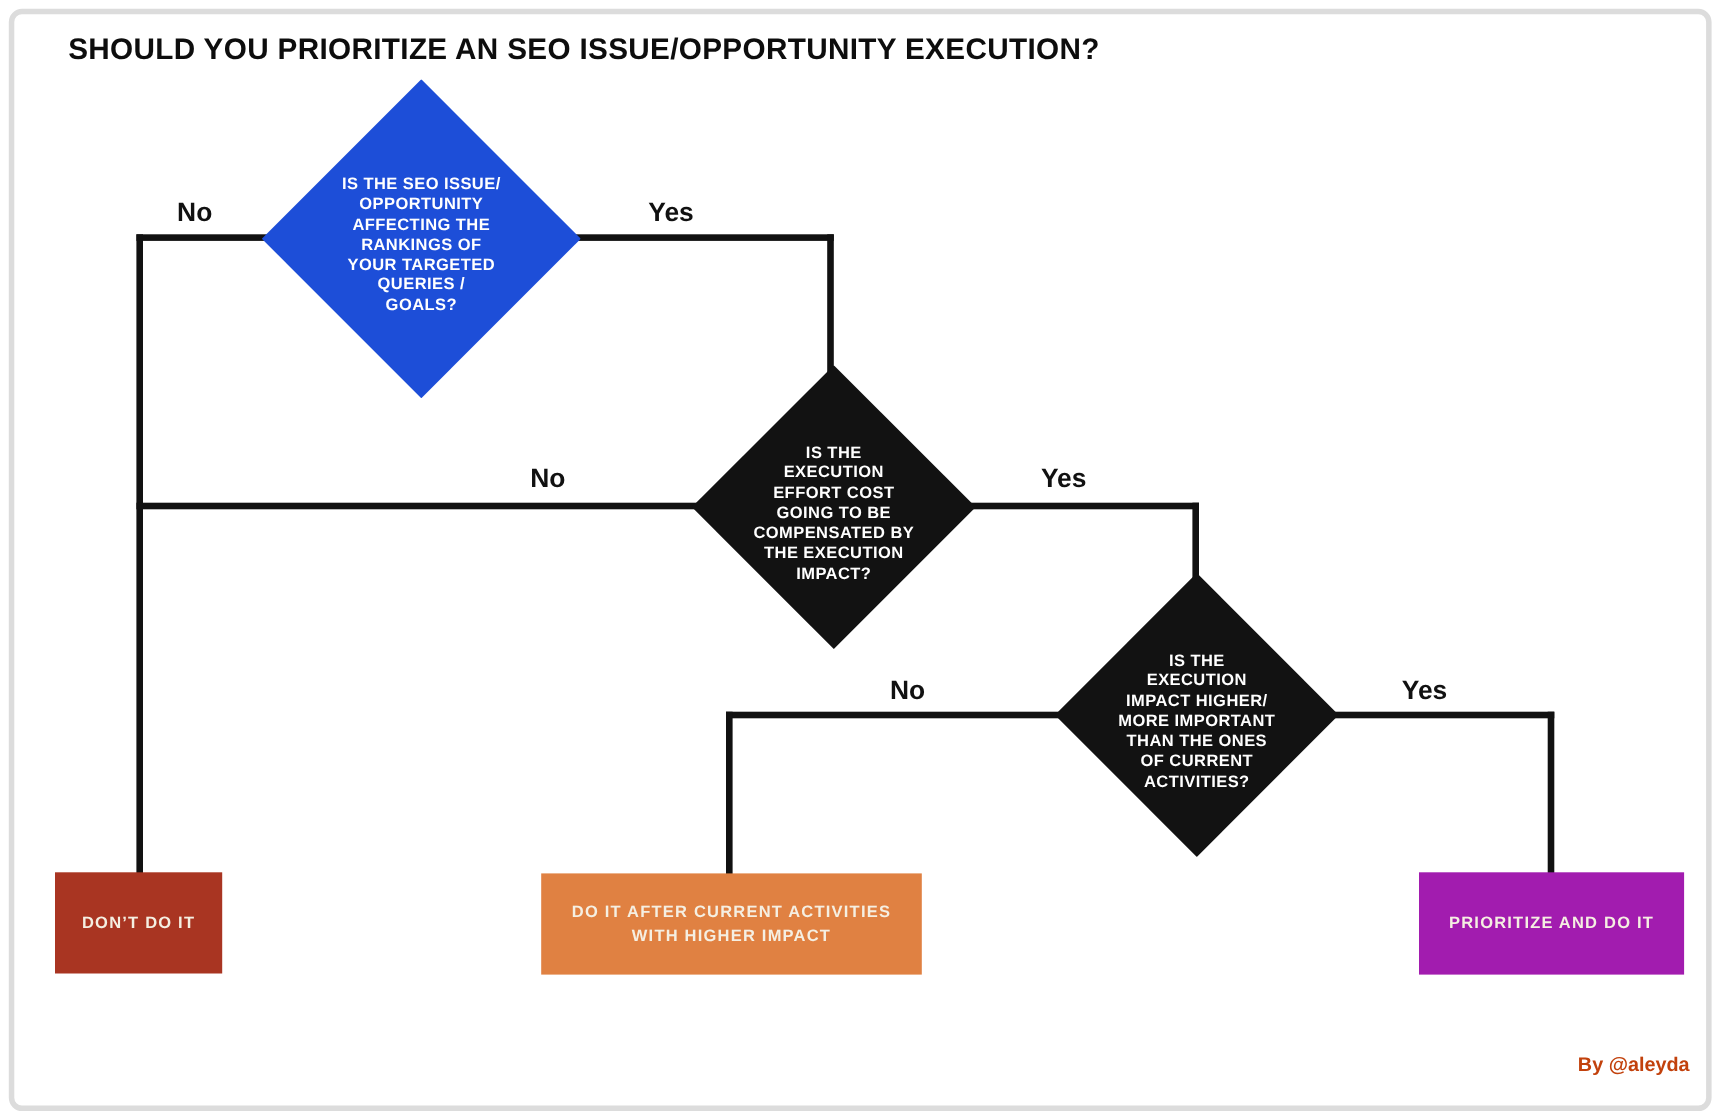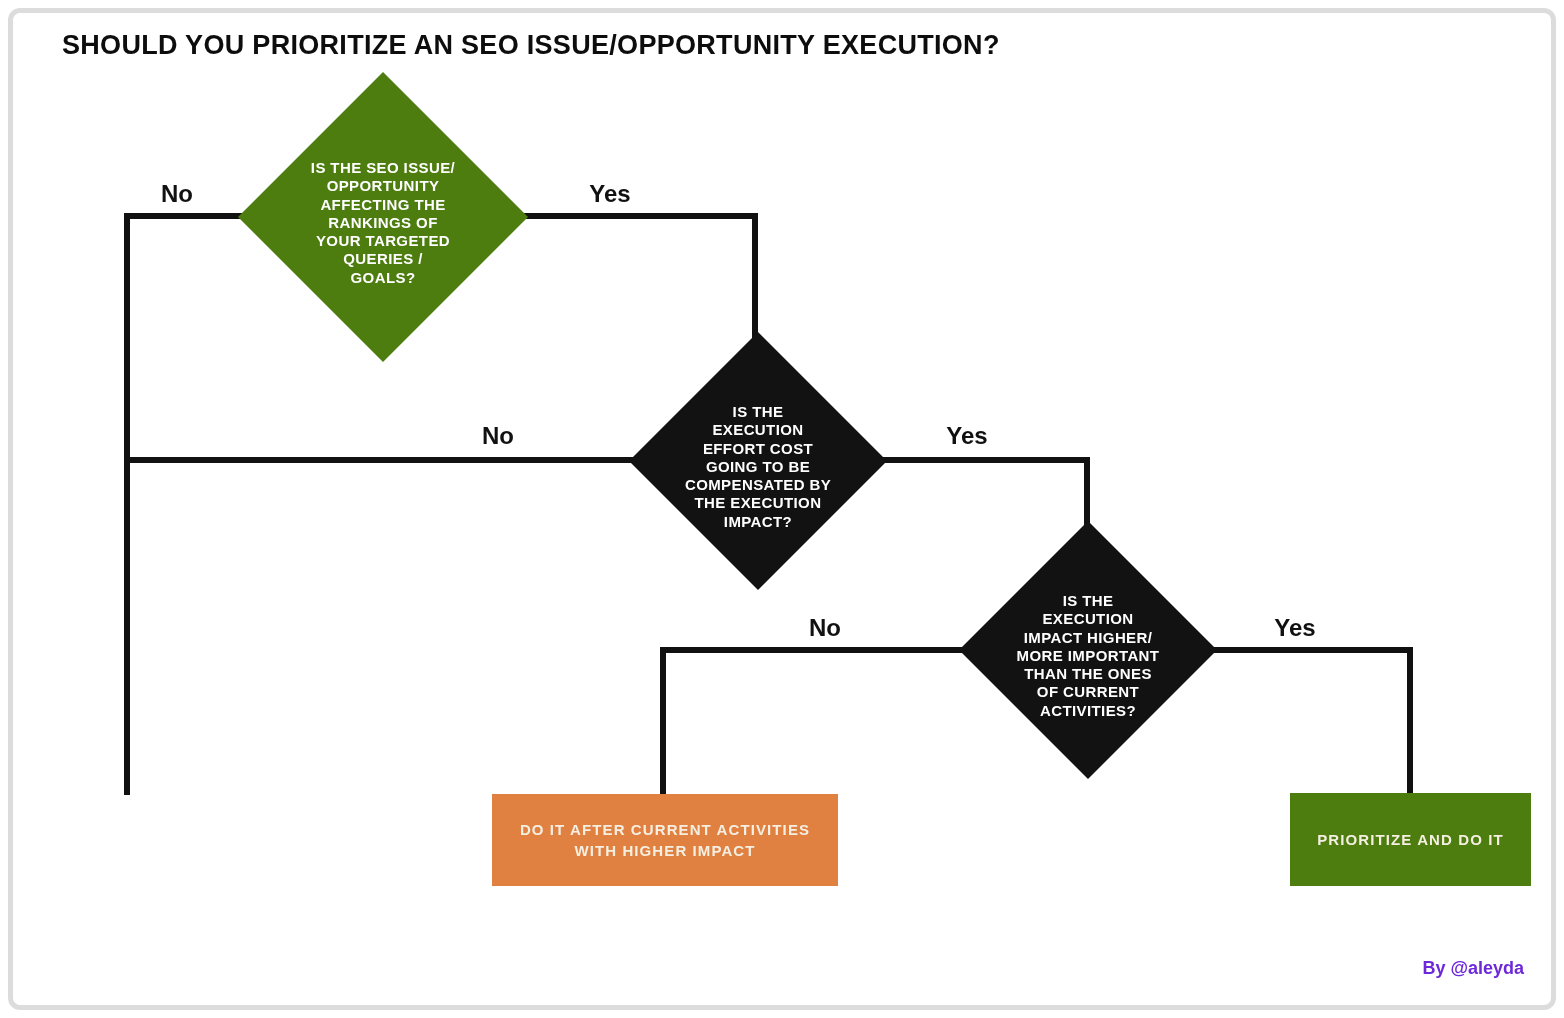--- a/index.html
+++ b/index.html
@@ -73,25 +73,25 @@
     font-weight: bold;
     font-size: 15px;
     letter-spacing: 1.1px;
     line-height: 1.4;
     text-align: center;
     white-space: pre-line;
   }
 
   .credit {
     position: absolute;
-    right: 40px;
+    right: 28px;
     top: 958px;
     font-size: 18px;
     font-weight: bold;
-    color: #6d28d9;
+    color: #c2410c;
   }
 </style>
 </head>
 <body>
 
 <div class="canvas">
 
   <div class="frame"></div>
 
   <div class="title">SHOULD YOU PRIORITIZE AN SEO ISSUE/OPPORTUNITY EXECUTION?</div>
@@ -101,21 +101,21 @@
   <div class="line" style="left:520px; top:213px; width:238px; height:6px;"></div>
   <div class="line" style="left:752px; top:213px; width:6px; height:126px;"></div>
   <div class="line" style="left:124px; top:457px; width:512px; height:6px;"></div>
   <div class="line" style="left:880px; top:457px; width:210px; height:6px;"></div>
   <div class="line" style="left:1084px; top:457px; width:6px; height:72px;"></div>
   <div class="line" style="left:660px; top:647px; width:308px; height:6px;"></div>
   <div class="line" style="left:660px; top:647px; width:6px; height:150px;"></div>
   <div class="line" style="left:1209px; top:647px; width:204px; height:6px;"></div>
   <div class="line" style="left:1407px; top:647px; width:6px; height:149px;"></div>
 
-  <div class="diamond" style="left: 238px; top: 72px; width: 290px; height: 290px; background: #4d7c0f;">
+  <div class="diamond" style="left: 238px; top: 72px; width: 290px; height: 290px; background: #1d4ed8;">
     <div class="question">IS THE SEO ISSUE/
 OPPORTUNITY
 AFFECTING THE
 RANKINGS OF
 YOUR TARGETED
 QUERIES /
 GOALS?</div>
   </div>
 
   <div class="diamond" style="left: 629px; top: 332px; width: 258px; height: 258px; background: rgb(18, 18, 18);">
@@ -138,25 +138,28 @@
 ACTIVITIES?</div>
   </div>
 
   <div class="branch-label" style="left:142px; top:180px;">No</div>
   <div class="branch-label" style="left:575px; top:180px;">Yes</div>
   <div class="branch-label" style="left:463px; top:422px;">No</div>
   <div class="branch-label" style="left:932px; top:422px;">Yes</div>
   <div class="branch-label" style="left:790px; top:614px;">No</div>
   <div class="branch-label" style="left:1260px; top:614px;">Yes</div>
 
+  <div class="outcome" style="left: 50px; top: 793px; width: 152px; height: 92px; background: rgb(169, 53, 34);">
+    <span>DON’T DO IT</span>
+  </div>
 
   <div class="outcome" style="left: 492px; top: 794px; width: 346px; height: 92px; background: rgb(224, 129, 66);">
     <span>DO IT AFTER CURRENT ACTIVITIES
 WITH HIGHER IMPACT</span>
   </div>
 
-  <div class="outcome" style="left: 1290px; top: 793px; width: 241px; height: 93px; background: #4d7c0f;">
+  <div class="outcome" style="left: 1290px; top: 793px; width: 241px; height: 93px; background: #a21caf;">
     <span>PRIORITIZE AND DO IT</span>
   </div>
 
   <div class="credit">By @aleyda</div>
 
 </div>
 
 </body></html>

